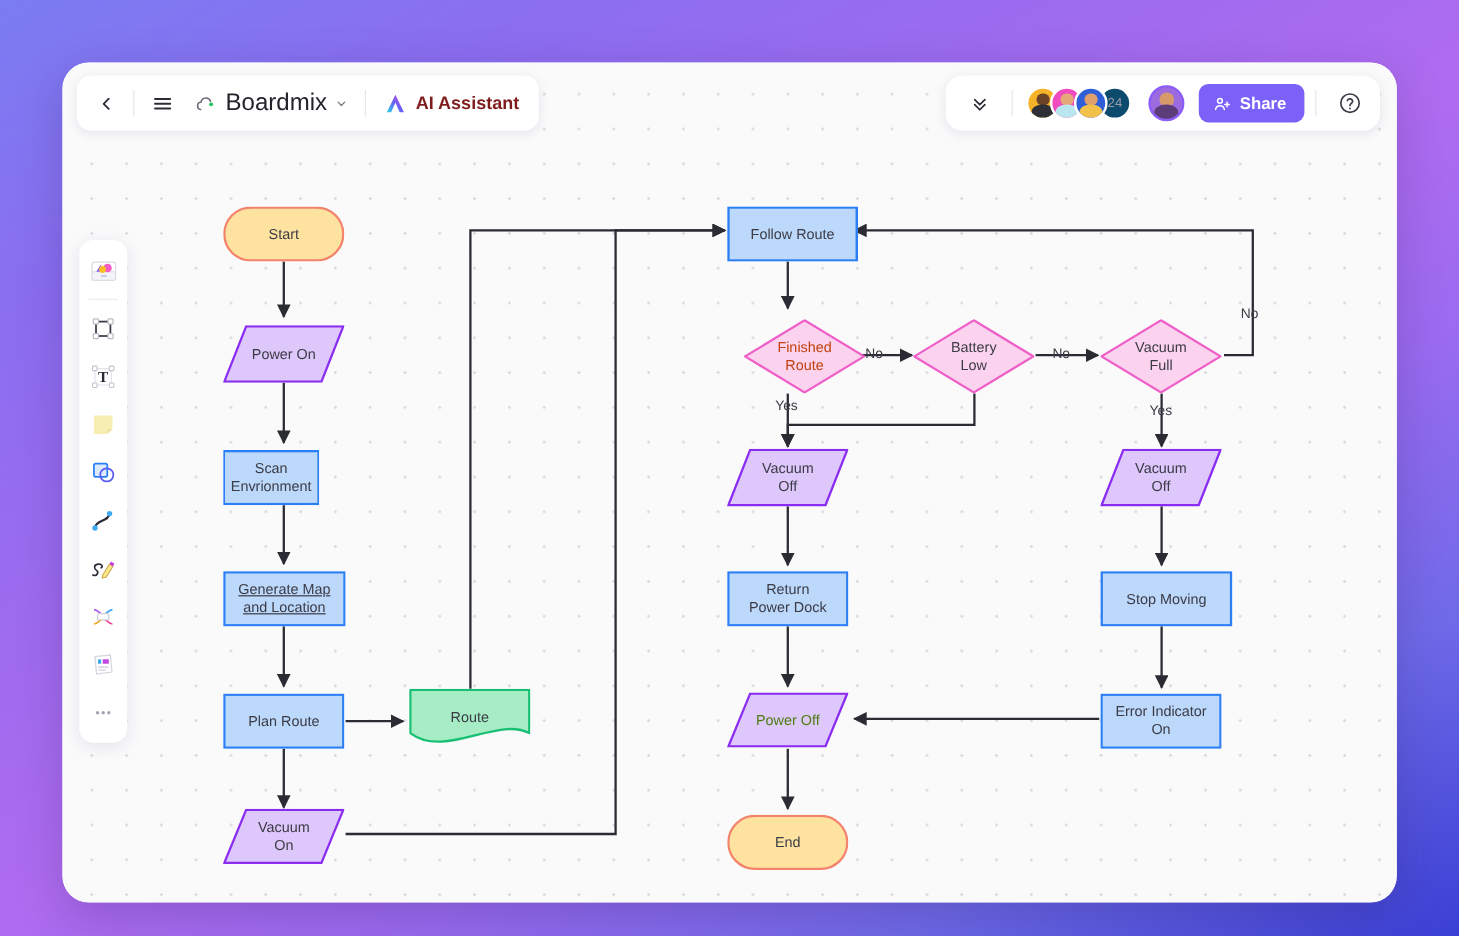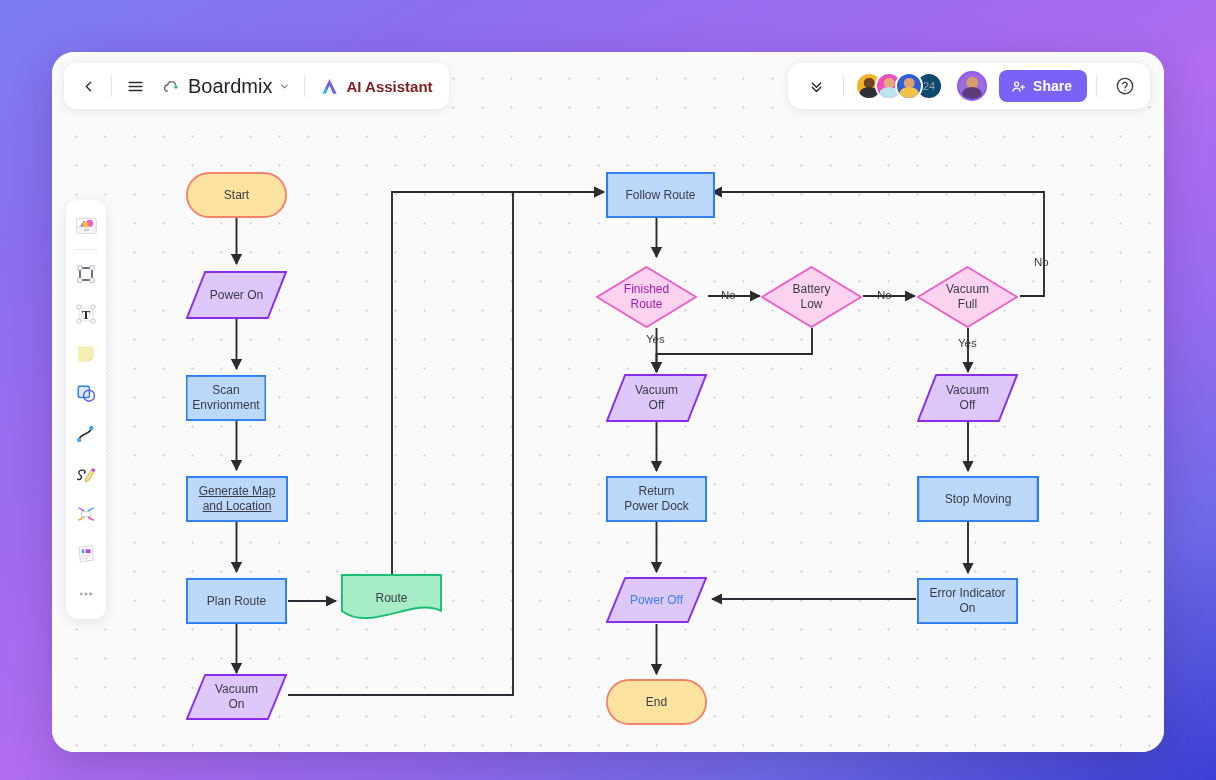--- a/index.html
+++ b/index.html
@@ -279,21 +279,21 @@
           </span>
         </div>
         <div class="node" style="left: 554px; top: 120px; width: 109px; height: 46px; color: rgb(59, 59, 70);">
           <svg class="shape-svg" viewBox="0 0 101 46" preserveAspectRatio="none">
             <rect x="0.95" y="0.95" width="99.1" height="44.1" fill="#bcd8fb" stroke="#2b7ff5" stroke-width="1.9"></rect>
           </svg>
           <span class="lbl">
             <div>Follow Route</div>
           </span>
         </div>
-        <div class="node" style="left: 544px; top: 214px; width: 101px; height: 62px; color: #a21caf;">
+        <div class="node" style="left: 568px; top: 214px; width: 101px; height: 62px; color: #c2410c;">
           <svg class="shape-svg" viewBox="0 0 101 62" preserveAspectRatio="none">
             <polygon points="50.5,0.95 100.05,31 50.5,61.050000000000004 0.95,31" fill="#fbd3ef" stroke="#ef5fc8" stroke-width="1.9"></polygon>
           </svg>
           <span class="lbl">
             <div>Finished</div>
             <div>Route</div>
           </span>
         </div>
         <div class="node" style="left: 709px; top: 214px; width: 101px; height: 62px; color: rgb(59, 59, 70);">
           <svg class="shape-svg" viewBox="0 0 101 62" preserveAspectRatio="none">
@@ -333,29 +333,29 @@
         </div>
         <div class="node" style="left: 554px; top: 424px; width: 101px; height: 46px; color: rgb(59, 59, 70);">
           <svg class="shape-svg" viewBox="0 0 101 46" preserveAspectRatio="none">
             <rect x="0.95" y="0.95" width="99.1" height="44.1" fill="#bcd8fb" stroke="#2b7ff5" stroke-width="1.9"></rect>
           </svg>
           <span class="lbl">
             <div>Return</div>
             <div>Power Dock</div>
           </span>
         </div>
-        <div class="node" style="left: 865px; top: 424px; width: 122px; height: 46px; color: rgb(59, 59, 70);">
+        <div class="node" style="left: 865px; top: 424px; width: 110px; height: 46px; color: rgb(59, 59, 70);">
           <svg class="shape-svg" viewBox="0 0 101 46" preserveAspectRatio="none">
             <rect x="0.95" y="0.95" width="99.1" height="44.1" fill="#bcd8fb" stroke="#2b7ff5" stroke-width="1.9"></rect>
           </svg>
           <span class="lbl">
             <div>Stop Moving</div>
           </span>
         </div>
-        <div class="node" style="left: 554px; top: 525px; width: 101px; height: 46px; color: #3b82f6;">
+        <div class="node" style="left: 554px; top: 525px; width: 101px; height: 46px; color: #4d7c0f;">
           <svg class="shape-svg" viewBox="0 0 101 46" preserveAspectRatio="none">
             <polygon points="19.13,0.95 100.05,0.95 81.87,45.050000000000004 0.95,45.050000000000004" fill="#ddc7fb" stroke="#8b2df0" stroke-width="1.9"></polygon>
           </svg>
           <span class="lbl">
             <div>Power Off</div>
           </span>
         </div>
         <div class="node" style="left: 865px; top: 526px; width: 101px; height: 46px; color: rgb(59, 59, 70);">
           <svg class="shape-svg" viewBox="0 0 101 46" preserveAspectRatio="none">
             <rect x="0.95" y="0.95" width="99.1" height="44.1" fill="#bcd8fb" stroke="#2b7ff5" stroke-width="1.9"></rect>

